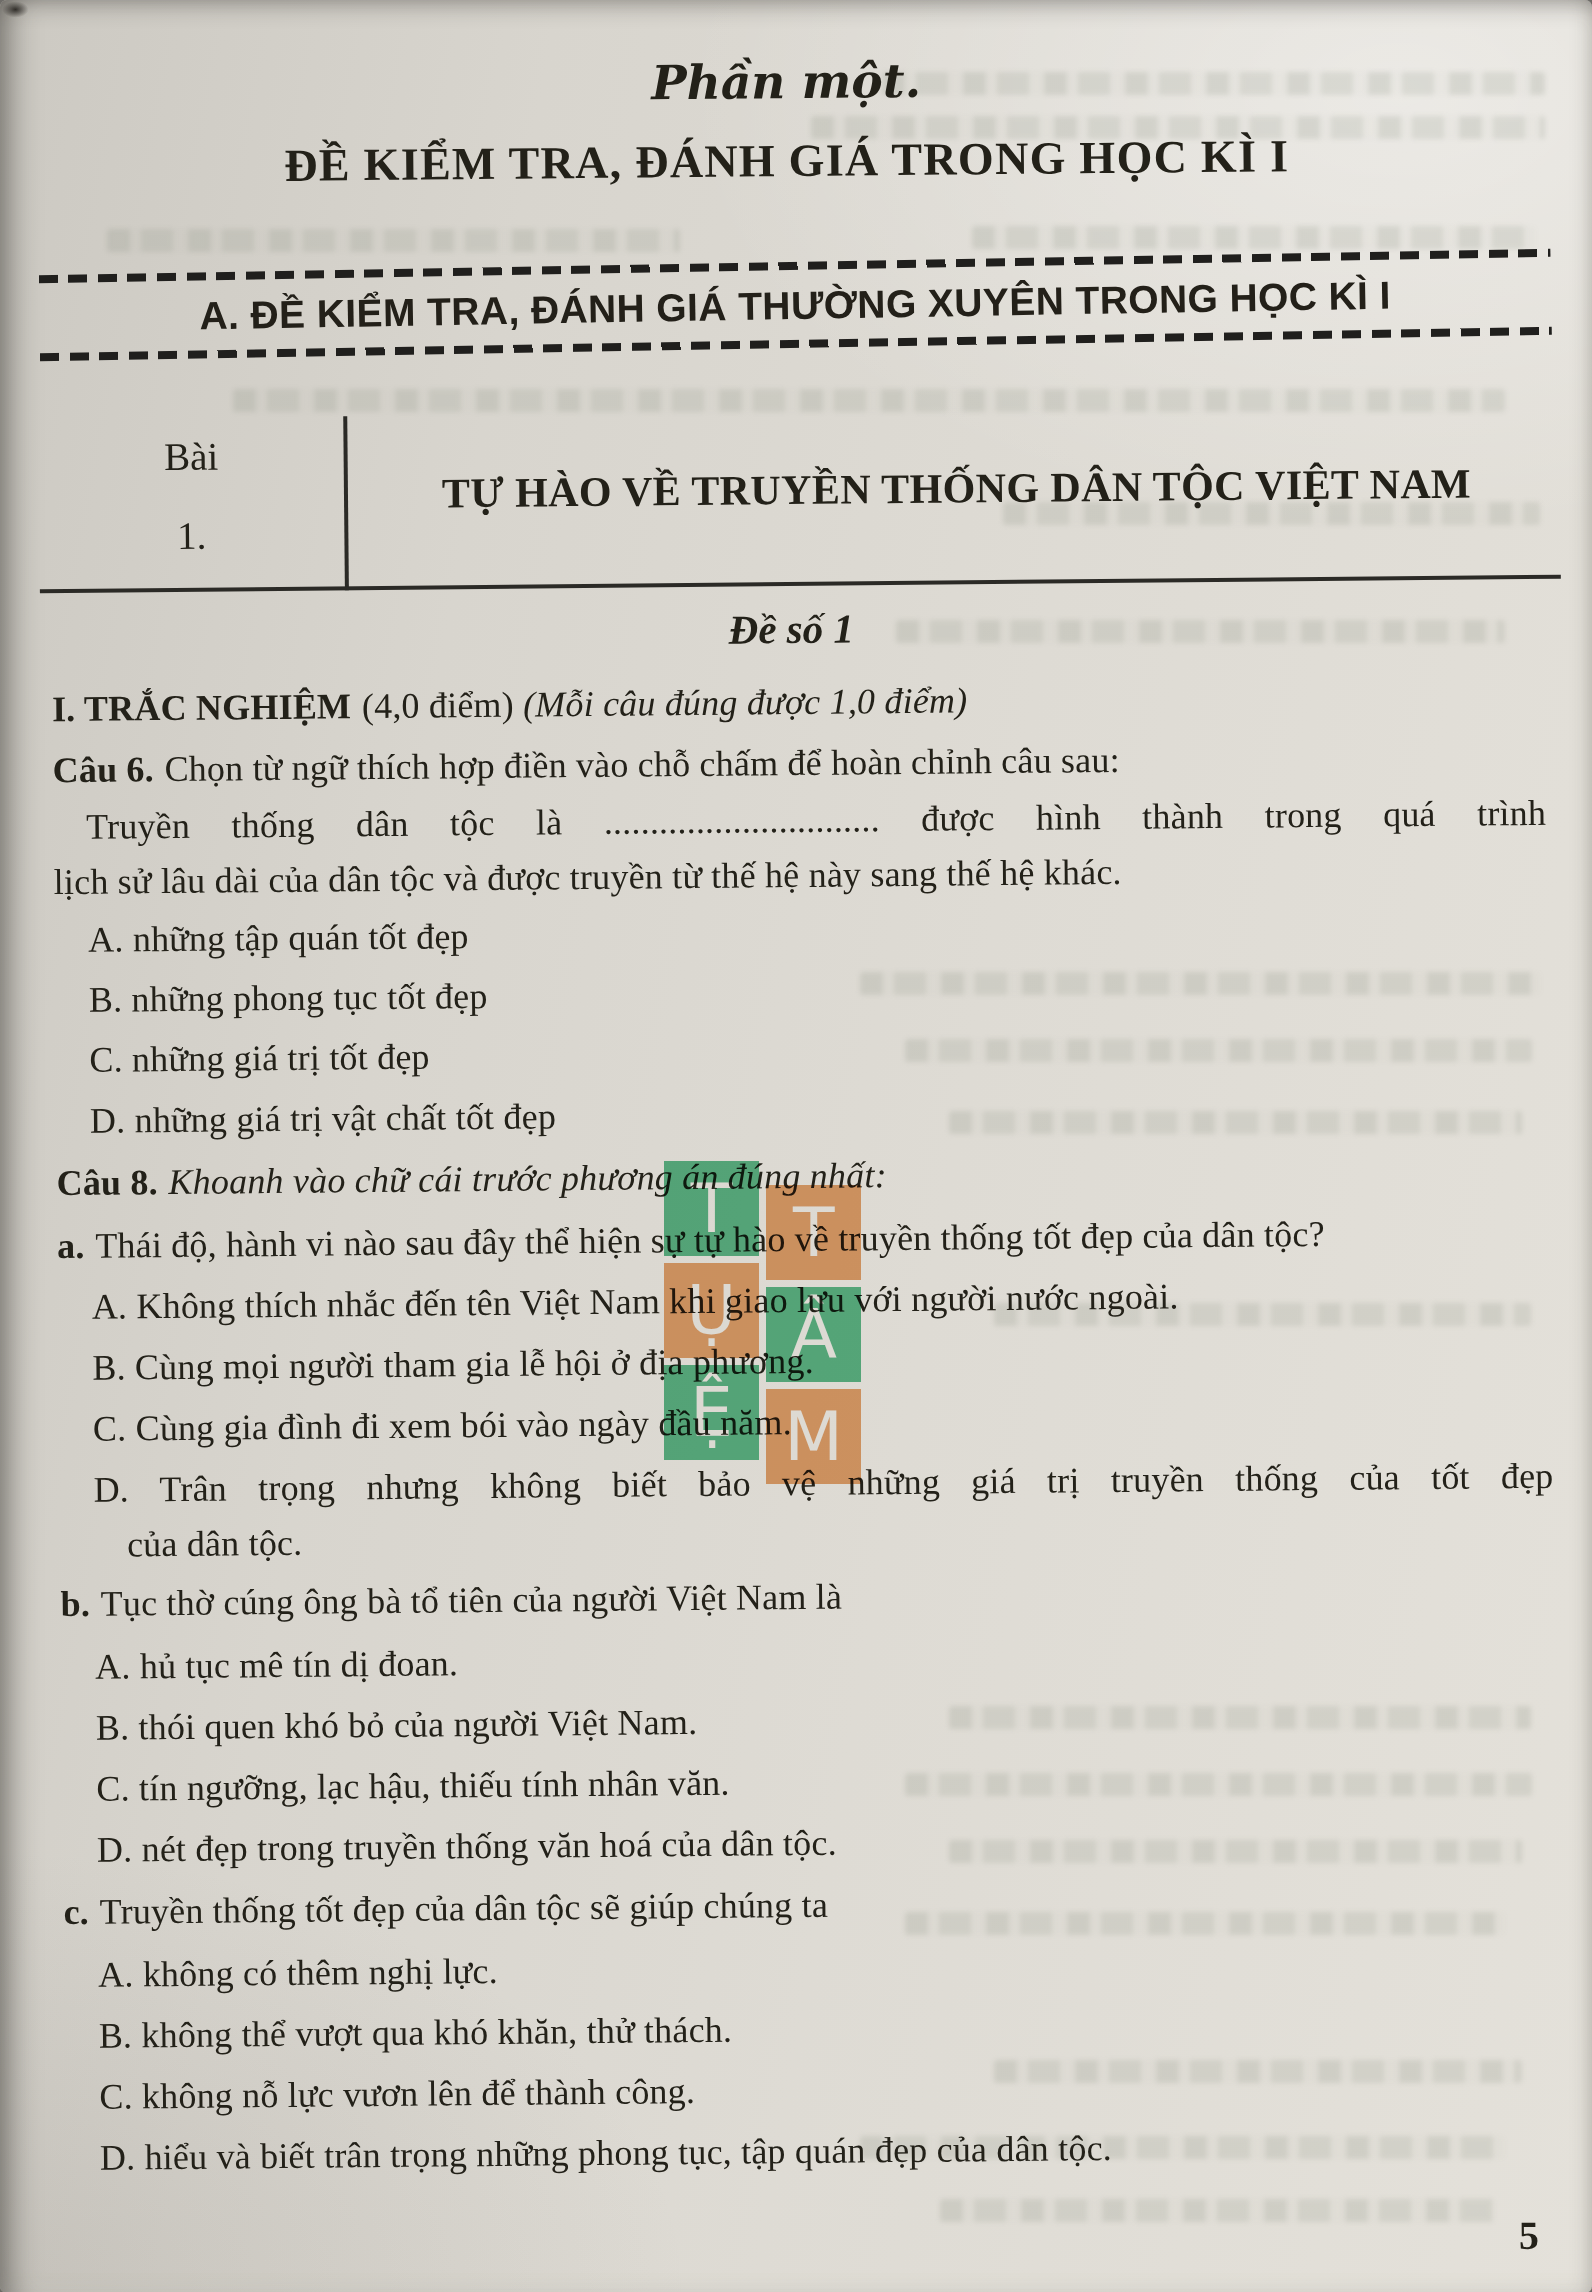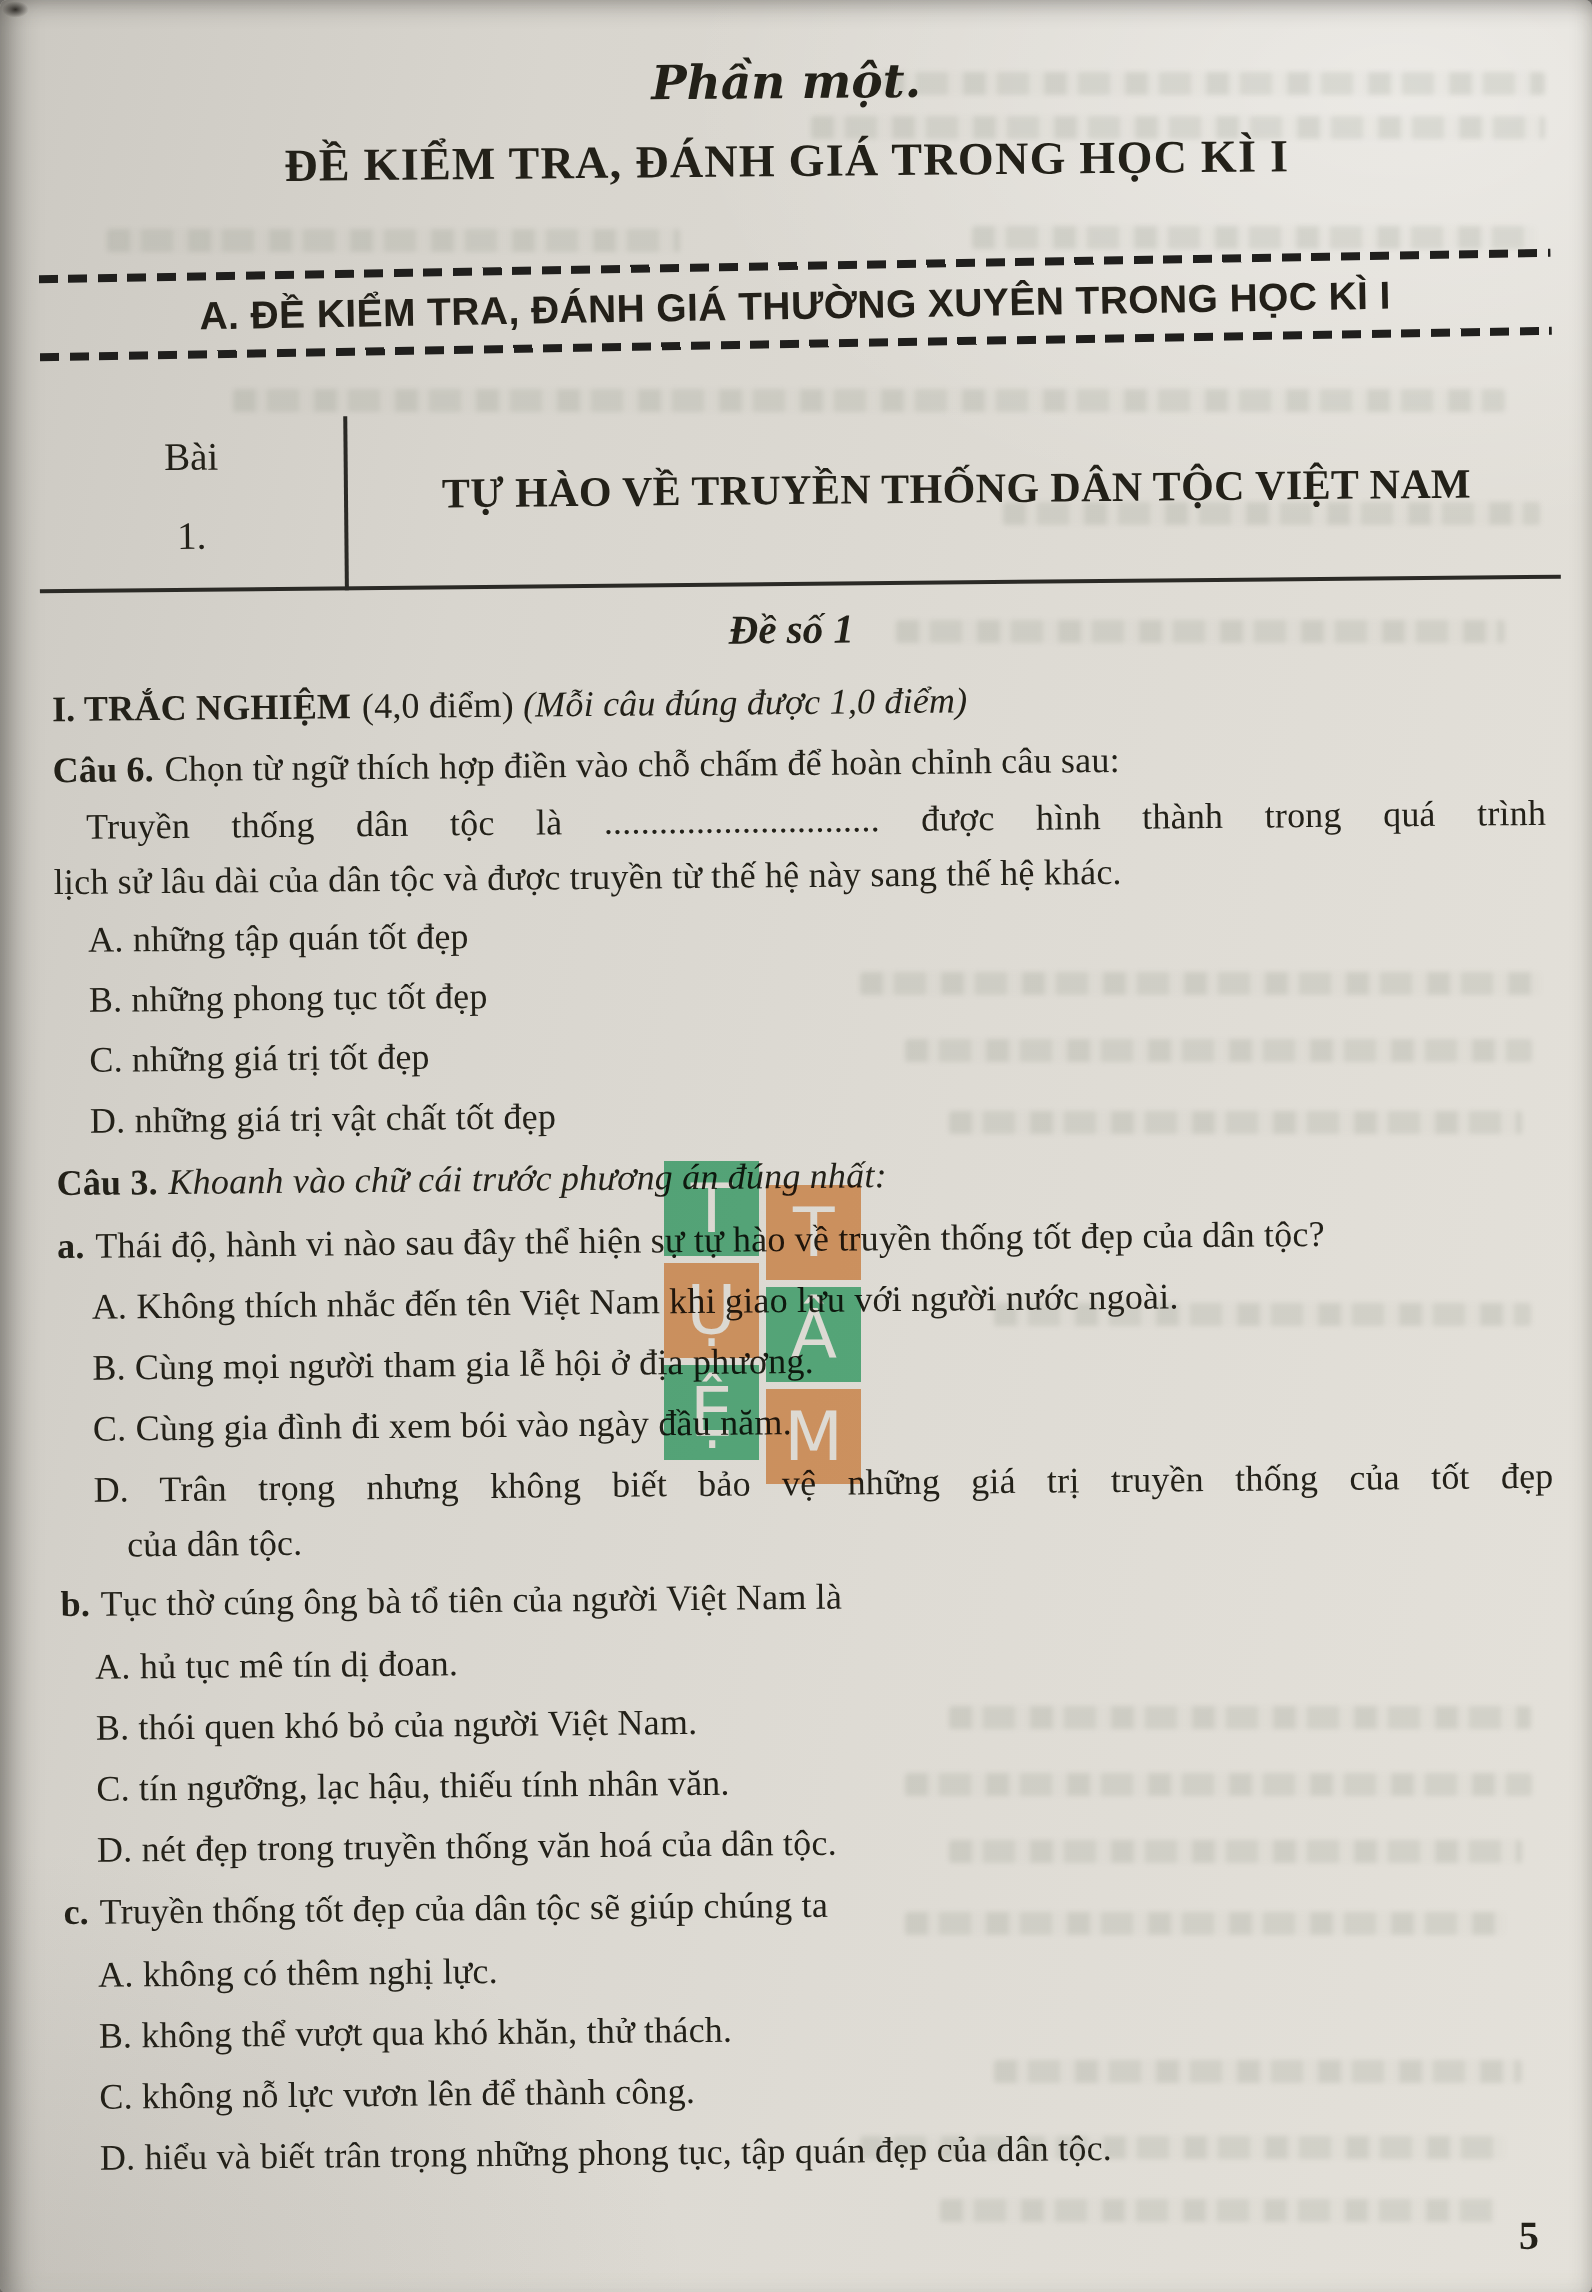--- a/index.html
+++ b/index.html
@@ -126,21 +126,21 @@
     </div>
     <div class="tl just" style="top:799px;left:56px;text-indent:33px;">Truyền thống dân tộc là .............................. được hình thành trong quá trình</div>
     <div class="tl" style="top:854px;left:56px;">lịch sử lâu dài của dân tộc và được truyền từ thế hệ này sang thế hệ khác.</div>
 
     <div class="tl" style="top:912px;left:90px;">A. những tập quán tốt đẹp</div>
     <div class="tl" style="top:972px;left:90px;">B. những phong tục tốt đẹp</div>
     <div class="tl" style="top:1032px;left:90px;">C. những giá trị tốt đẹp</div>
     <div class="tl" style="top:1093px;left:90px;">D. những giá trị vật chất tốt đẹp</div>
 
     <div class="tl" style="top:1155px;left:56px;">
-      <span class="lbl">Câu 3.</span><span class="i">Khoanh vào chữ cái trước phương án đúng nhất:</span>
+      <span class="lbl">Câu 8.</span><span class="i">Khoanh vào chữ cái trước phương án đúng nhất:</span>
     </div>
 
     <div class="tl" style="top:1218px;left:56px;">
       <span class="lbl">a.</span><span>Thái độ, hành vi nào sau đây thể hiện sự tự hào về truyền thống tốt đẹp của dân tộc?</span>
     </div>
     <div class="tl" style="top:1279px;left:90px;">A. Không thích nhắc đến tên Việt Nam khi giao lưu với người nước ngoài.</div>
     <div class="tl" style="top:1340px;left:90px;">B. Cùng mọi người tham gia lễ hội ở địa phương.</div>
     <div class="tl" style="top:1401px;left:90px;">C. Cùng gia đình đi xem bói vào ngày đầu năm.</div>
     <div class="tl just" style="top:1462px;left:90px;width:1460px;">D. Trân trọng nhưng không biết bảo vệ những giá trị truyền thống của tốt đẹp</div>
     <div class="tl" style="top:1517px;left:123px;">của dân tộc.</div>

